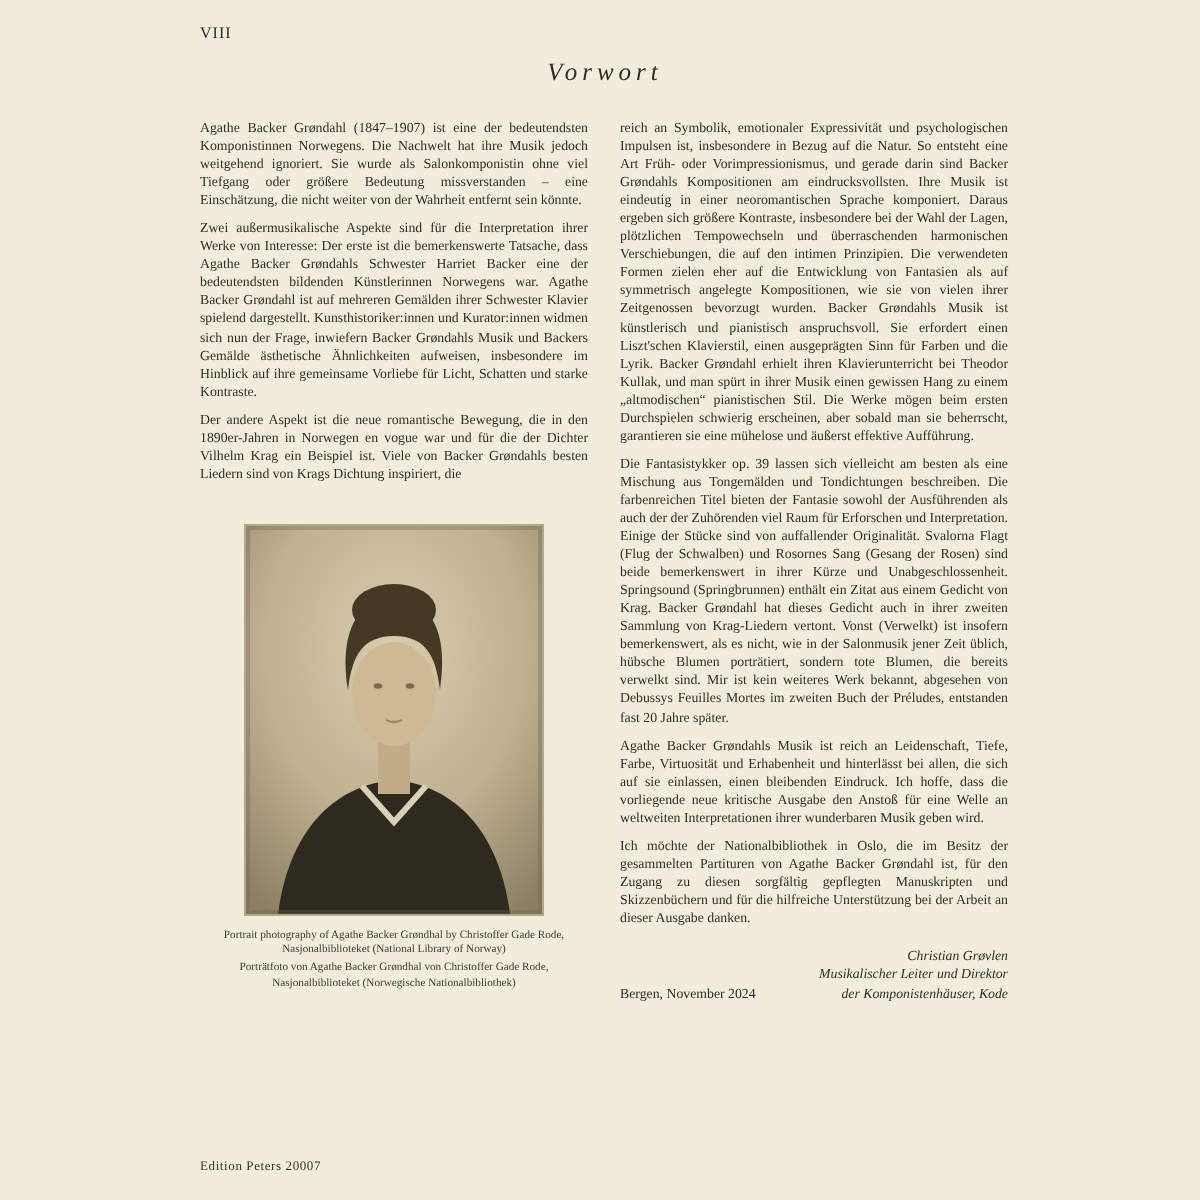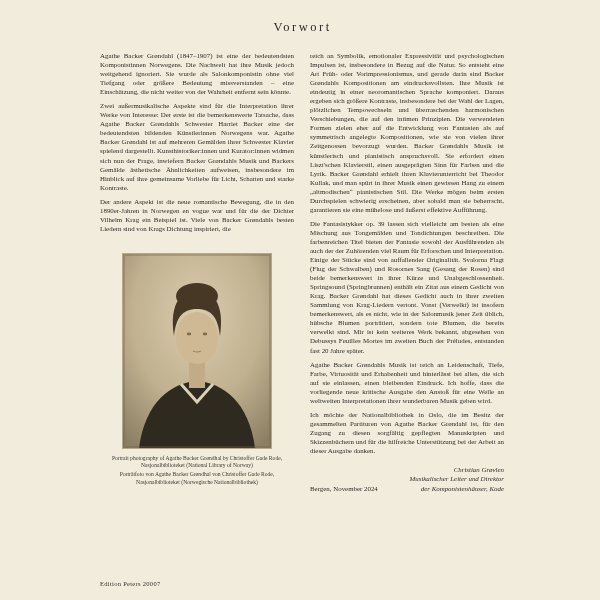--- a/index.html
+++ b/index.html
@@ -22,20 +22,21 @@
   .page-number {
     font-size: 8px;
     letter-spacing: 0.5px;
   }
   .title {
     text-align: center;
     font-size: 12.5px;
     font-weight: normal;
     letter-spacing: 2.5px;
     margin: 8px 0 16px 0;
+    font-style: italic;
   }
   .columns {
     display: flex;
     gap: 16px;
   }
   .col {
     width: 194px;
     font-size: 6.9px;
     line-height: 1.31;
     text-align: justify;
@@ -78,20 +79,21 @@
     font-size: 6.5px;
     letter-spacing: 0.3px;
     color: #35332e;
   }
 </style>
 </head>
 <body>
 
 <div class="page">
 
+  <div class="page-number">VIII</div>
 
   <h1 class="title">Vorwort</h1>
 
   <div class="columns">
 
     <div class="col">
       <p>Agathe Backer Grøndahl (1847–1907) ist eine der bedeutendsten Komponistinnen Norwegens. Die Nachwelt hat ihre Musik jedoch weitgehend ignoriert. Sie wurde als Salonkomponistin ohne viel Tiefgang oder größere Bedeutung missverstanden – eine Einschätzung, die nicht weiter von der Wahrheit entfernt sein könnte.</p>
       <p>Zwei außermusikalische Aspekte sind für die Interpretation ihrer Werke von Interesse: Der erste ist die bemerkenswerte Tatsache, dass Agathe Backer Grøndahls Schwester Harriet Backer eine der bedeutendsten bildenden Künstlerinnen Norwegens war. Agathe Backer Grøndahl ist auf mehreren Gemälden ihrer Schwester Klavier spielend dargestellt. Kunsthistoriker:innen und Kurator:innen widmen sich nun der Frage, inwiefern Backer Grøndahls Musik und Backers Gemälde ästhetische Ähnlichkeiten aufweisen, insbesondere im Hinblick auf ihre gemeinsame Vorliebe für Licht, Schatten und starke Kontraste.</p>
       <p>Der andere Aspekt ist die neue romantische Bewegung, die in den 1890er-Jahren in Norwegen en vogue war und für die der Dichter Vilhelm Krag ein Beispiel ist. Viele von Backer Grøndahls besten Liedern sind von Krags Dichtung inspiriert, die</p>
 

